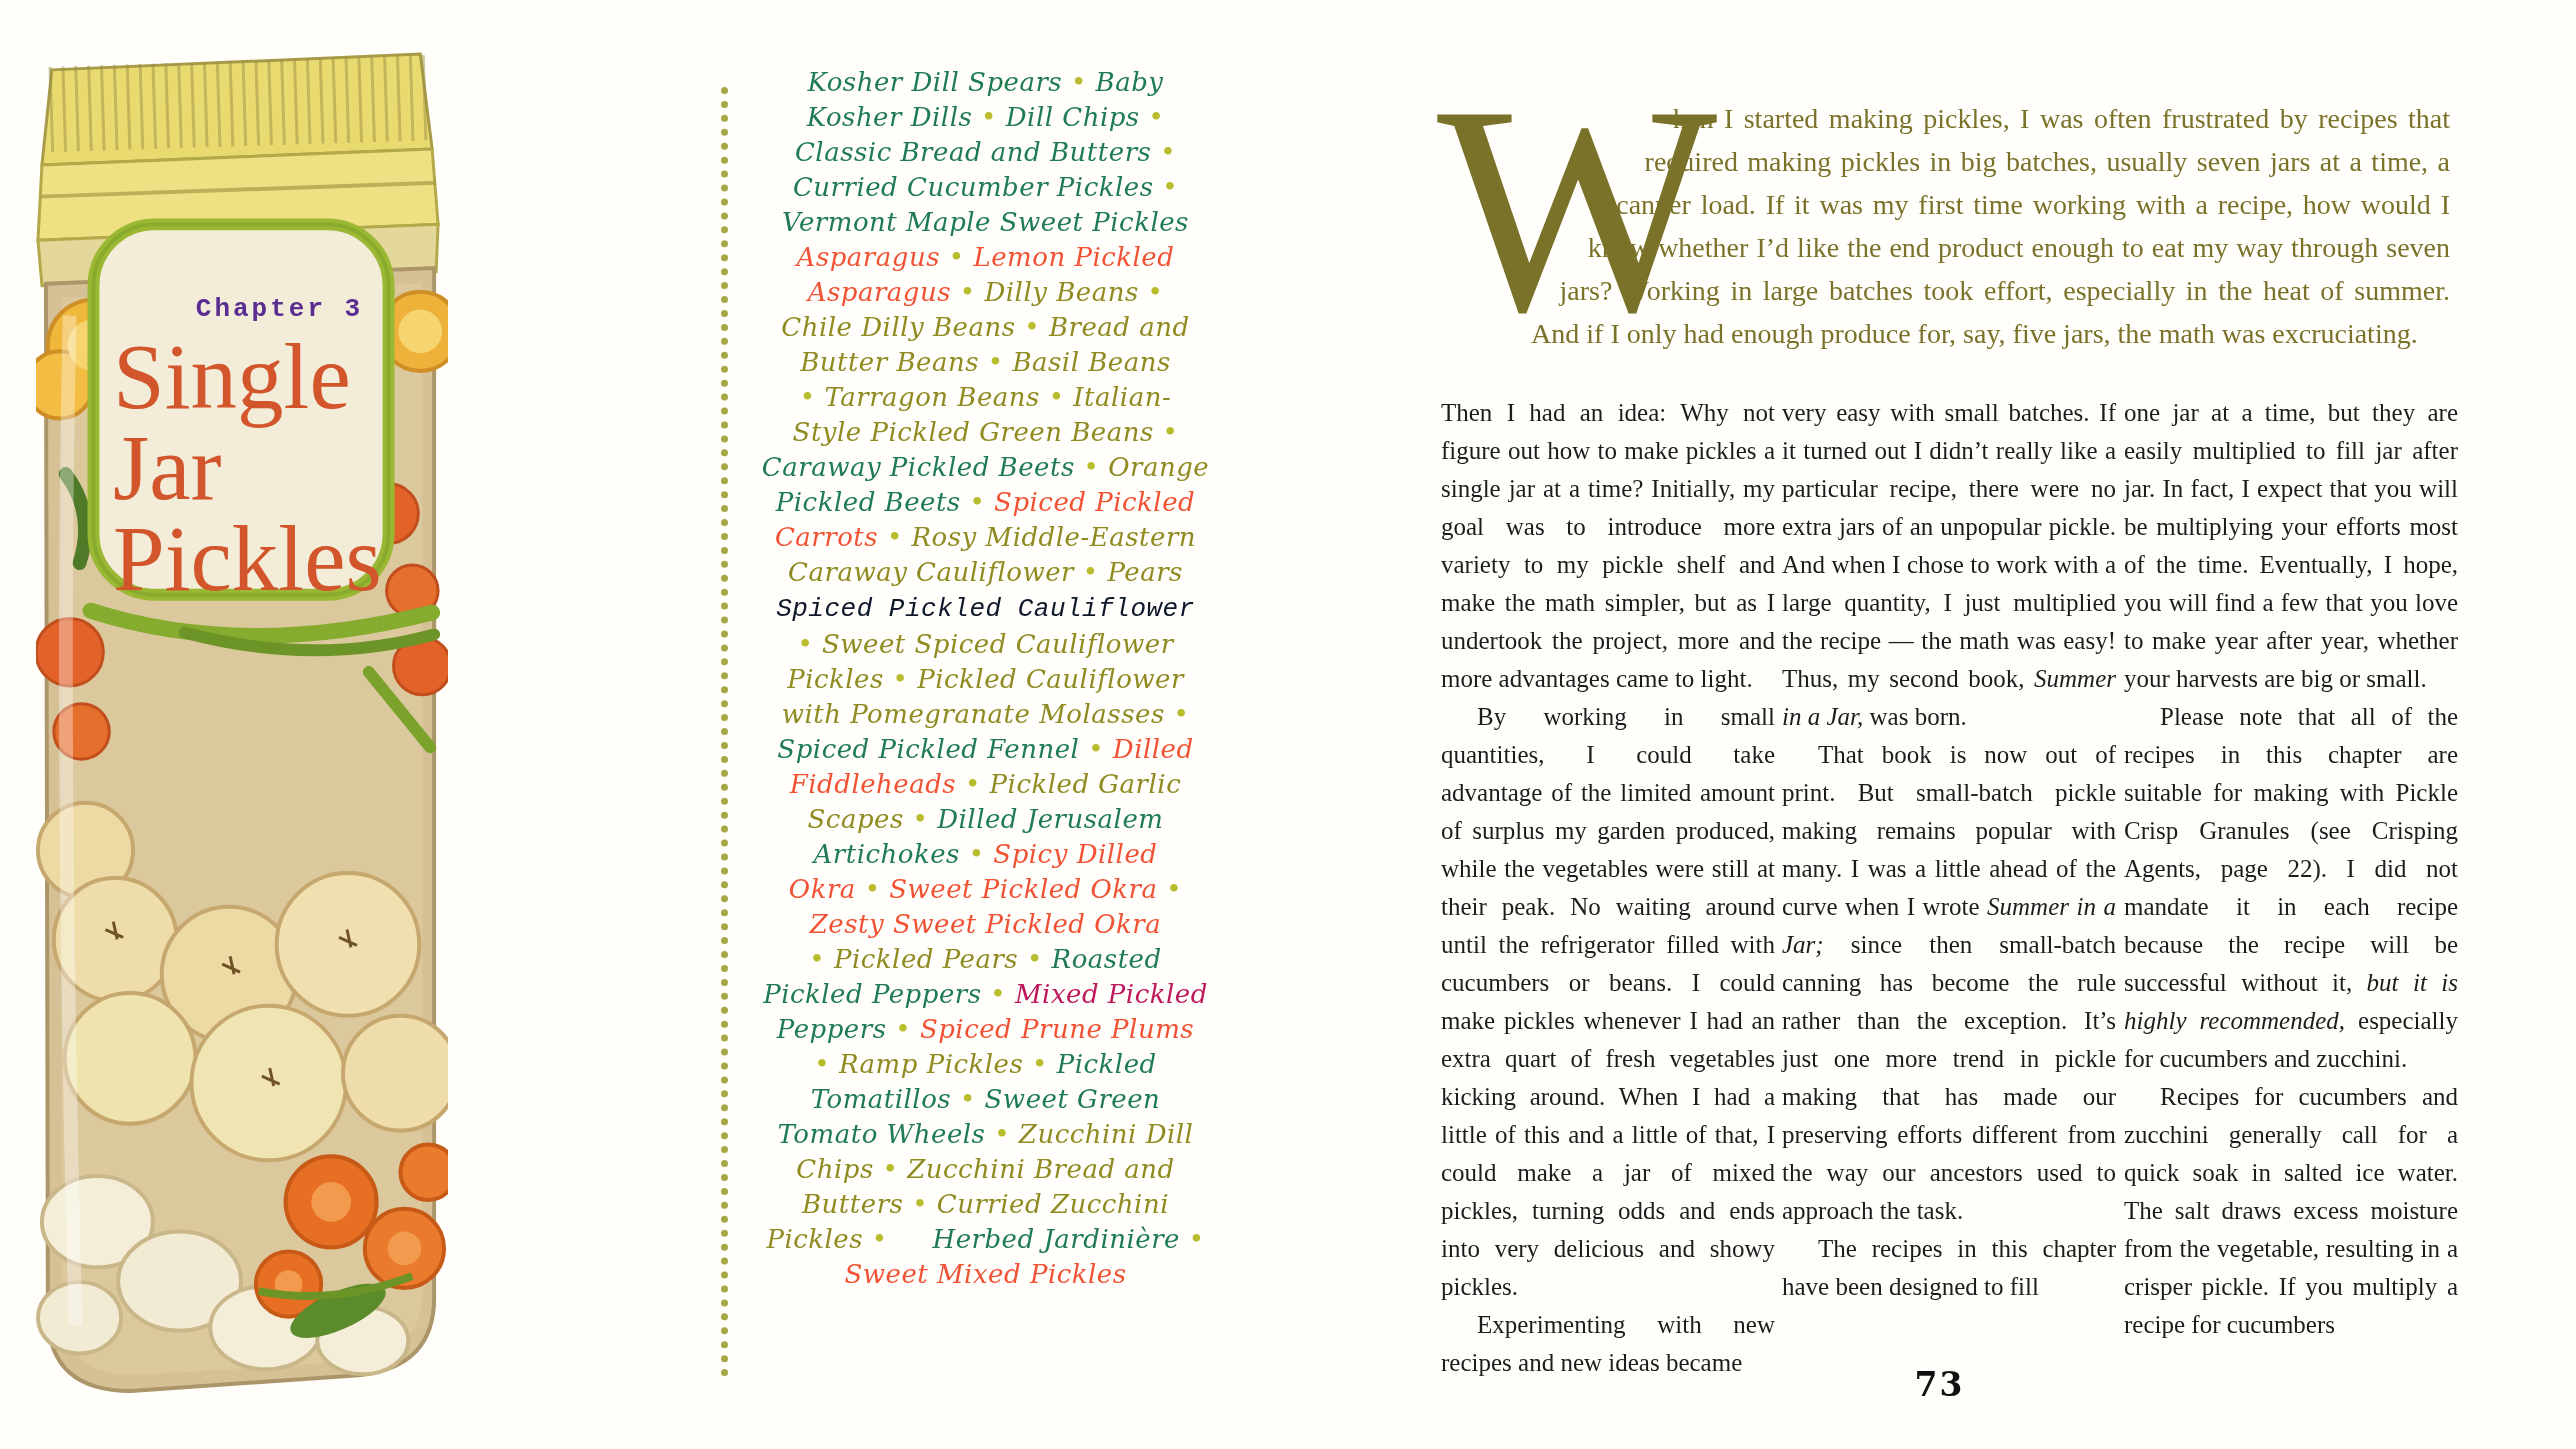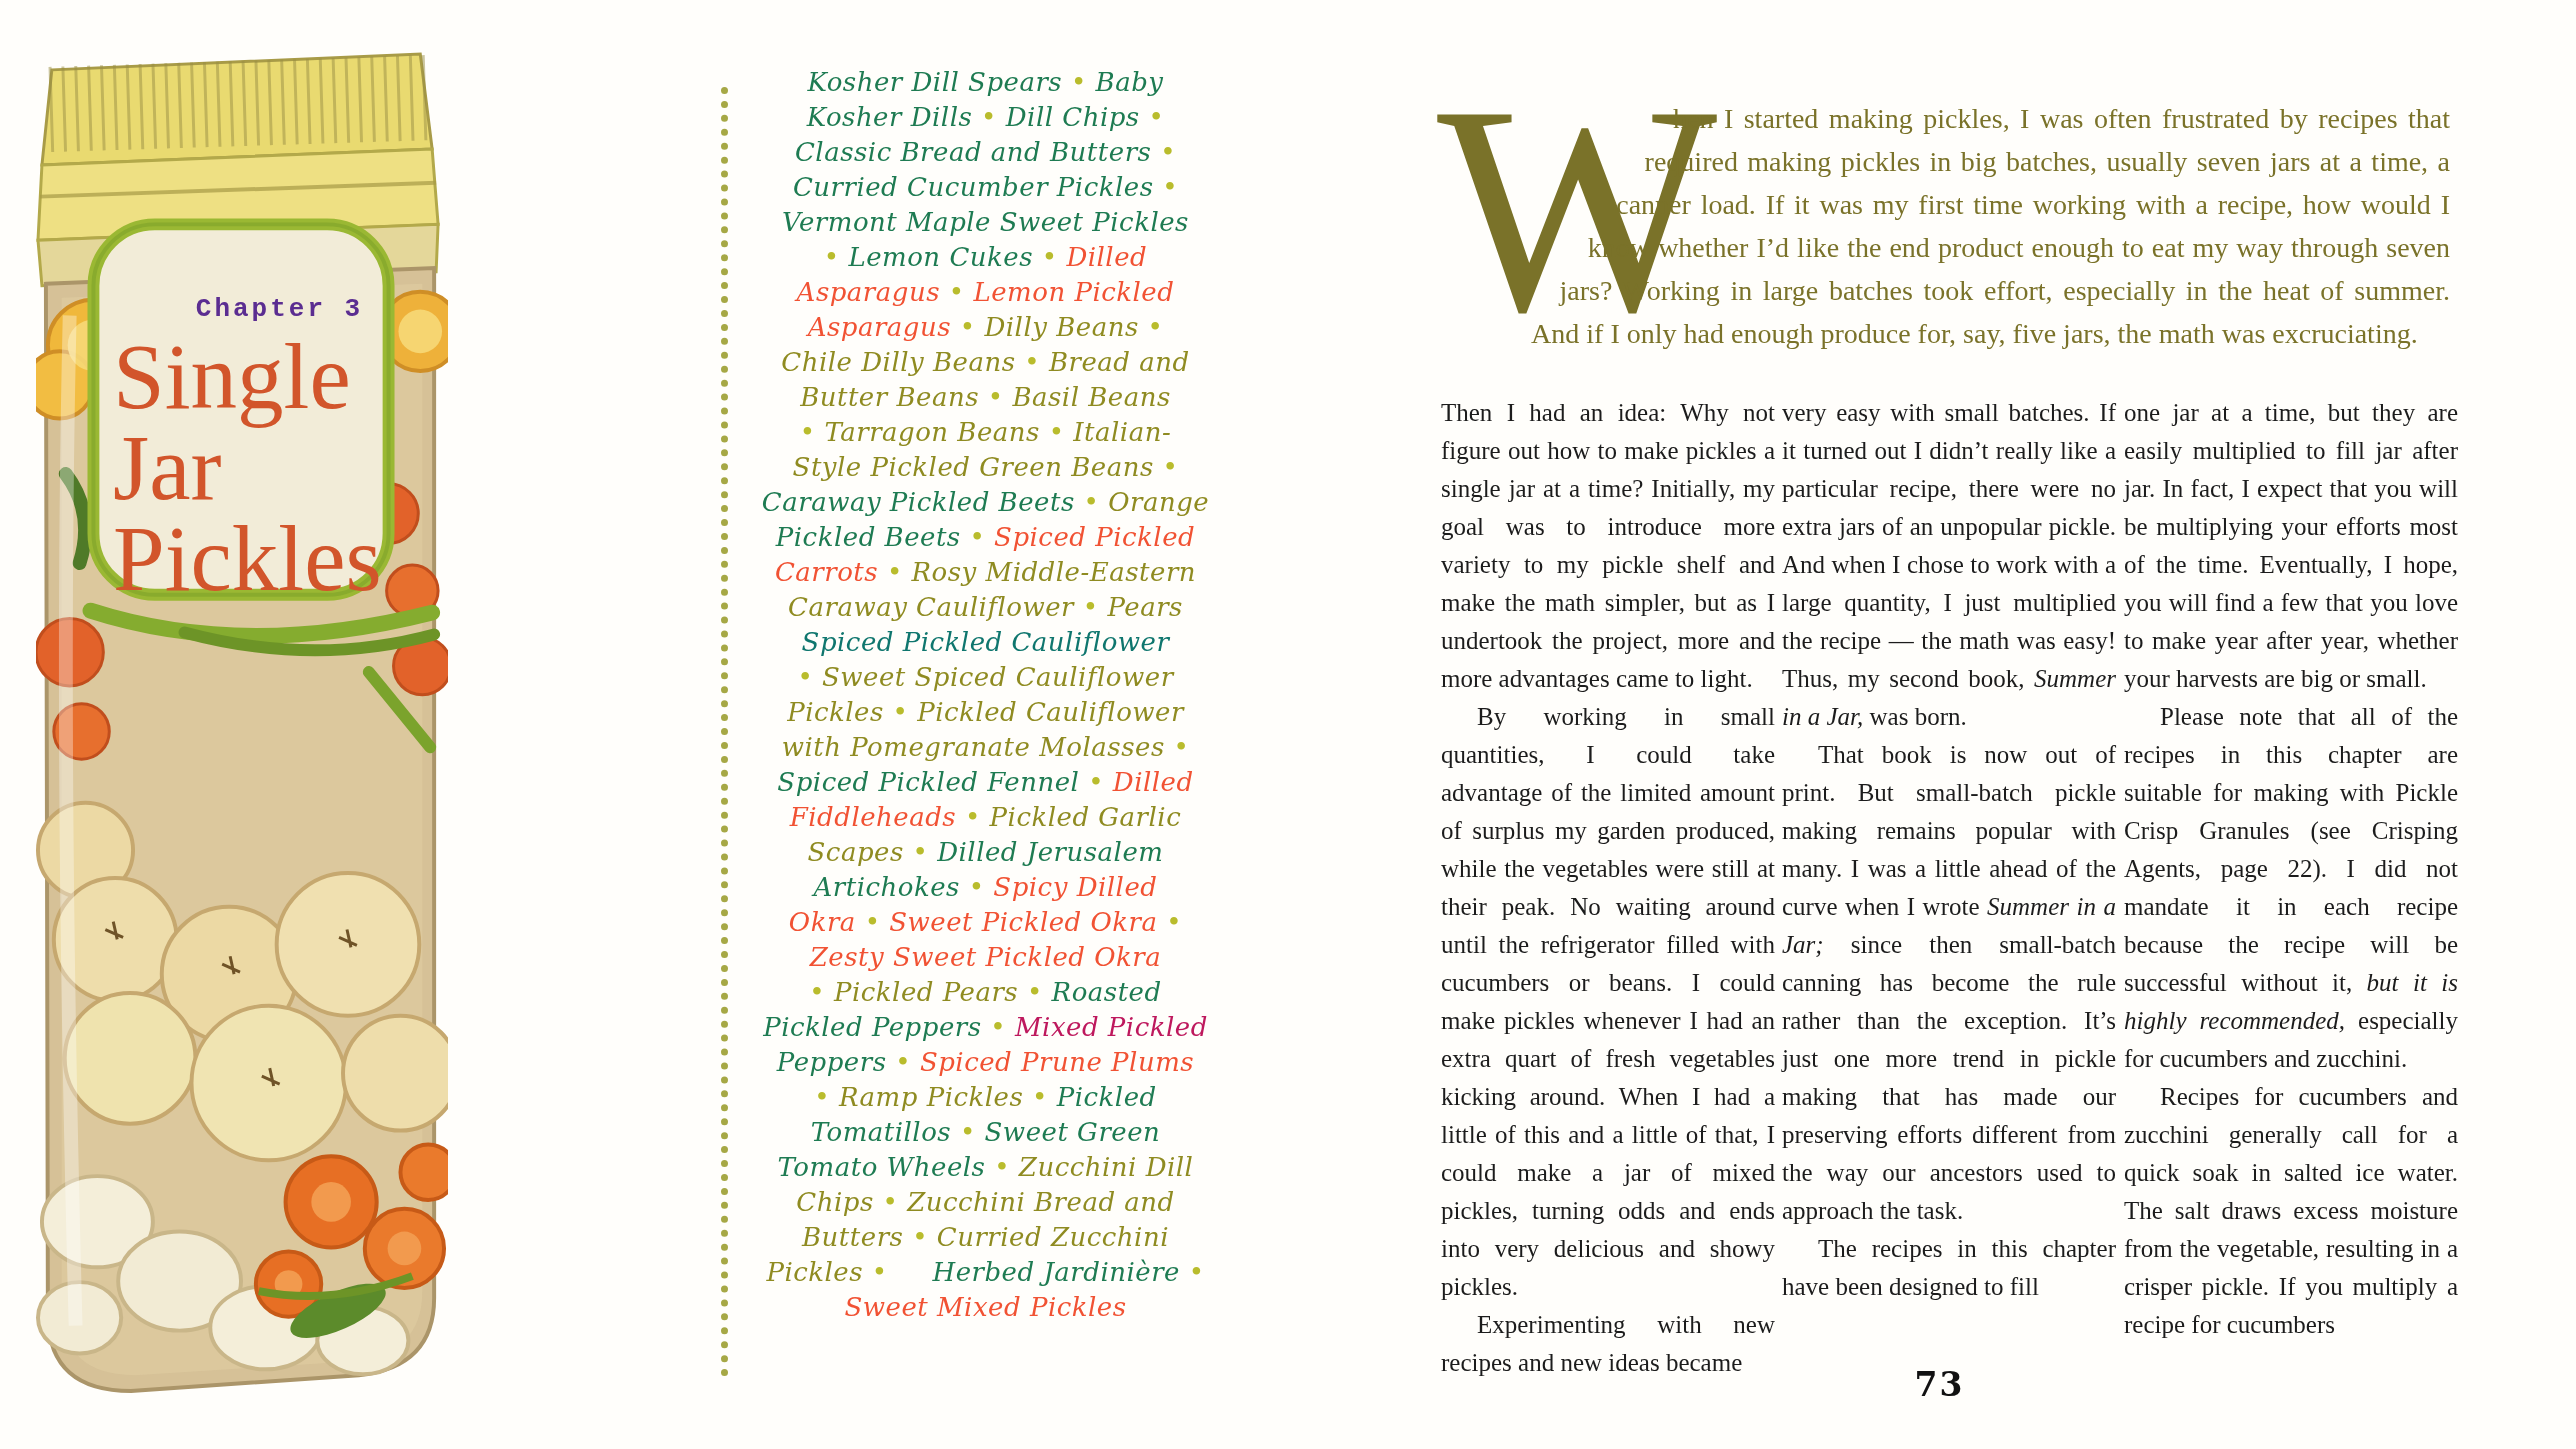--- a/index.html
+++ b/index.html
@@ -164,32 +164,31 @@
   </div>
 
   <div class="divider"></div>
 
   <div class="recipe-list">
       <div class="list-line"><span style="color: rgb(30, 123, 82);">Kosher Dill Spears</span> <span style="color: rgb(185, 188, 44);">•</span> <span style="color: rgb(30, 123, 82);">Baby</span></div>
       <div class="list-line"><span style="color: rgb(30, 123, 82);">Kosher Dills</span> <span style="color: rgb(185, 188, 44);">•</span> <span style="color: rgb(30, 123, 82);">Dill Chips</span> <span style="color: rgb(185, 188, 44);">•</span></div>
       <div class="list-line"><span style="color: rgb(30, 123, 82);">Classic Bread and Butters</span> <span style="color: rgb(185, 188, 44);">•</span></div>
       <div class="list-line"><span style="color: rgb(30, 123, 82);">Curried Cucumber Pickles</span> <span style="color: rgb(185, 188, 44);">•</span></div>
       <div class="list-line"><span style="color: rgb(30, 123, 82);">Vermont Maple Sweet Pickles</span></div>
-      <div class="list-line"><span style="color: rgb(185, 188, 44);">•</span> <span style="color: rgb(30, 123, 82);">Lemon Cukes</span> <span style="color: rgb(185, 188, 44);">•</span> <span style="color: rgb(241, 82, 51);">Dilled</span></div>
       <div class="list-line"><span style="color: rgb(241, 82, 51);">Asparagus</span> <span style="color: rgb(185, 188, 44);">•</span> <span style="color: rgb(241, 82, 51);">Lemon Pickled</span></div>
       <div class="list-line"><span style="color: rgb(241, 82, 51);">Asparagus</span> <span style="color: rgb(185, 188, 44);">•</span> <span style="color: rgb(143, 139, 33);">Dilly Beans</span> <span style="color: rgb(185, 188, 44);">•</span></div>
       <div class="list-line"><span style="color: rgb(143, 139, 33);">Chile Dilly Beans</span> <span style="color: rgb(185, 188, 44);">•</span> <span style="color: rgb(143, 139, 33);">Bread and</span></div>
       <div class="list-line"><span style="color: rgb(143, 139, 33);">Butter Beans</span> <span style="color: rgb(185, 188, 44);">•</span> <span style="color: rgb(143, 139, 33);">Basil Beans</span></div>
       <div class="list-line"><span style="color: rgb(185, 188, 44);">•</span> <span style="color: rgb(143, 139, 33);">Tarragon Beans</span> <span style="color: rgb(185, 188, 44);">•</span> <span style="color: rgb(143, 139, 33);">Italian-</span></div>
       <div class="list-line"><span style="color: rgb(143, 139, 33);">Style Pickled Green Beans</span> <span style="color: rgb(185, 188, 44);">•</span></div>
       <div class="list-line"><span style="color: rgb(30, 123, 82);">Caraway Pickled Beets</span> <span style="color: rgb(185, 188, 44);">•</span> <span style="color: rgb(143, 139, 33);">Orange</span></div>
       <div class="list-line"><span style="color: rgb(30, 123, 82);">Pickled Beets</span> <span style="color: rgb(185, 188, 44);">•</span> <span style="color: rgb(241, 82, 51);">Spiced Pickled</span></div>
       <div class="list-line"><span style="color: rgb(241, 82, 51);">Carrots</span> <span style="color: rgb(185, 188, 44);">•</span> <span style="color: rgb(143, 139, 33);">Rosy Middle-Eastern</span></div>
       <div class="list-line"><span style="color: rgb(143, 139, 33);">Caraway Cauliflower</span> <span style="color: rgb(185, 188, 44);">•</span> <span style="color: rgb(143, 139, 33);">Pears</span></div>
-      <div class="list-line"><span style="color: #0f766e;">Spiced Pickled Cauliflower</span></div>
+      <div class="list-line"><span style="color: #0f172a; font-family: Liberation Mono, monospace;">Spiced Pickled Cauliflower</span></div>
       <div class="list-line"><span style="color: rgb(185, 188, 44);">•</span> <span style="color: rgb(143, 139, 33);">Sweet Spiced Cauliflower</span></div>
       <div class="list-line"><span style="color: rgb(143, 139, 33);">Pickles</span> <span style="color: rgb(185, 188, 44);">•</span> <span style="color: rgb(143, 139, 33);">Pickled Cauliflower</span></div>
       <div class="list-line"><span style="color: rgb(143, 139, 33);">with Pomegranate Molasses</span> <span style="color: rgb(185, 188, 44);">•</span></div>
       <div class="list-line"><span style="color: rgb(30, 123, 82);">Spiced Pickled Fennel</span> <span style="color: rgb(185, 188, 44);">•</span> <span style="color: rgb(241, 82, 51);">Dilled</span></div>
       <div class="list-line"><span style="color: rgb(241, 82, 51);">Fiddleheads</span> <span style="color: rgb(185, 188, 44);">•</span> <span style="color: rgb(143, 139, 33);">Pickled Garlic</span></div>
       <div class="list-line"><span style="color: rgb(143, 139, 33);">Scapes</span> <span style="color: rgb(185, 188, 44);">•</span> <span style="color: rgb(30, 123, 82);">Dilled Jerusalem</span></div>
       <div class="list-line"><span style="color: rgb(30, 123, 82);">Artichokes</span> <span style="color: rgb(185, 188, 44);">•</span> <span style="color: rgb(241, 82, 51);">Spicy Dilled</span></div>
       <div class="list-line"><span style="color: rgb(241, 82, 51);">Okra</span> <span style="color: rgb(185, 188, 44);">•</span> <span style="color: rgb(241, 82, 51);">Sweet Pickled Okra</span> <span style="color: rgb(185, 188, 44);">•</span></div>
       <div class="list-line"><span style="color: rgb(241, 82, 51);">Zesty Sweet Pickled Okra</span></div>
       <div class="list-line"><span style="color: rgb(185, 188, 44);">•</span> <span style="color: rgb(143, 139, 33);">Pickled Pears</span> <span style="color: rgb(185, 188, 44);">•</span> <span style="color: rgb(30, 123, 82);">Roasted</span></div>

